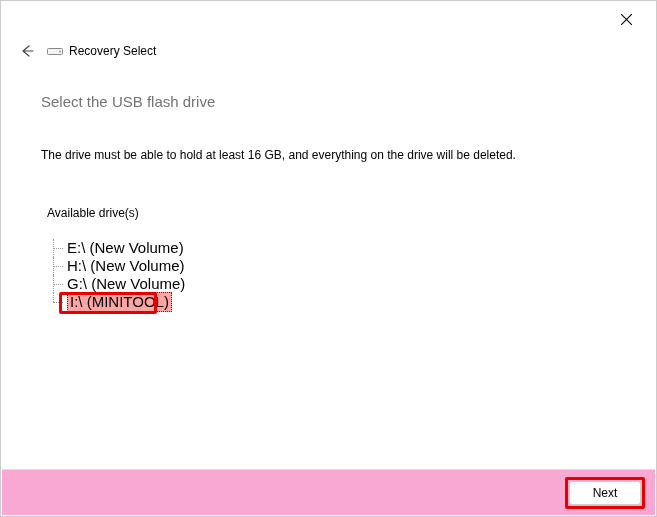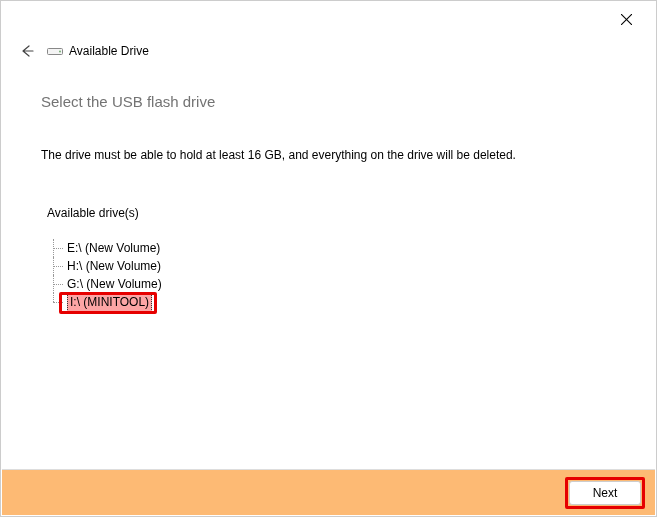--- a/index.html
+++ b/index.html
@@ -95,21 +95,21 @@
     }
     .tree-item::after {
       content: "";
       position: absolute;
       left: 0;
       top: 9px;
       width: 10px;
       border-top: 1px dotted #999;
     }
     .tree-item.last::before { bottom: 9px; }
-    .tree-item .label { font-size: 12px; line-height: 18px; text-align: center; }
+    .tree-item .label { font-size: 15px; line-height: 18px; text-align: center; }
     .tree-item.selected .label {
       background: #fca5a5;
       border: 1px dotted #333;
       padding: 0 2px;
     }
     
     .highlight-box {
       position: absolute;
       border: 3px solid #e60000;
       border-radius: 2px;
@@ -121,21 +121,21 @@
       left: 1px;
       right: 1px;
       bottom: 1px;
       border-top: 1px solid #ddd;
       height: 46px;
       display: flex;
       align-items: center;
       justify-content: flex-end;
       padding-right: 14px;
       gap: 10px;
-      background: #fdba74;
+      background: #f9a8d4;
     }
     .btn {
       min-width: 72px;
       height: 24px;
       background: #fff;
       border: 1px solid #ccc;
       border-radius: 3px;
       font-size: 12px;
       cursor: pointer;
       padding: 0 12px;
@@ -167,21 +167,21 @@
     <svg viewBox="0 0 14 14">
       <path d="M9 2 L3 7 L9 12 M3 7 H13" stroke="#444" stroke-width="1.2" fill="none" stroke-linecap="round" stroke-linejoin="round"></path>
     </svg>
   </div>
   <div class="drive-icon">
     <svg viewBox="0 0 16 10" width="16" height="10">
       <rect x="0.5" y="2.5" width="15" height="6" rx="1" fill="#f4f4f4" stroke="#888" stroke-width="1"></rect>
       <circle cx="13" cy="5.5" r="0.9" fill="#6a6"></circle>
     </svg>
   </div>
-  <span class="wizard-title">Available Drive</span>
+  <span class="wizard-title">Recovery Select</span>
 </div>
 
 <div class="content">
   <div class="page-heading">Select the USB flash drive</div>
   <div class="instruction">The drive must be able to hold at least 16 GB, and everything on the drive will be deleted.</div>
 
   <div class="drives-label">Available drive(s)</div>
   <div class="tree" id="drive-tree">
       <div class="tree-item">
         <span class="label">E:\ (New Volume)</span>

